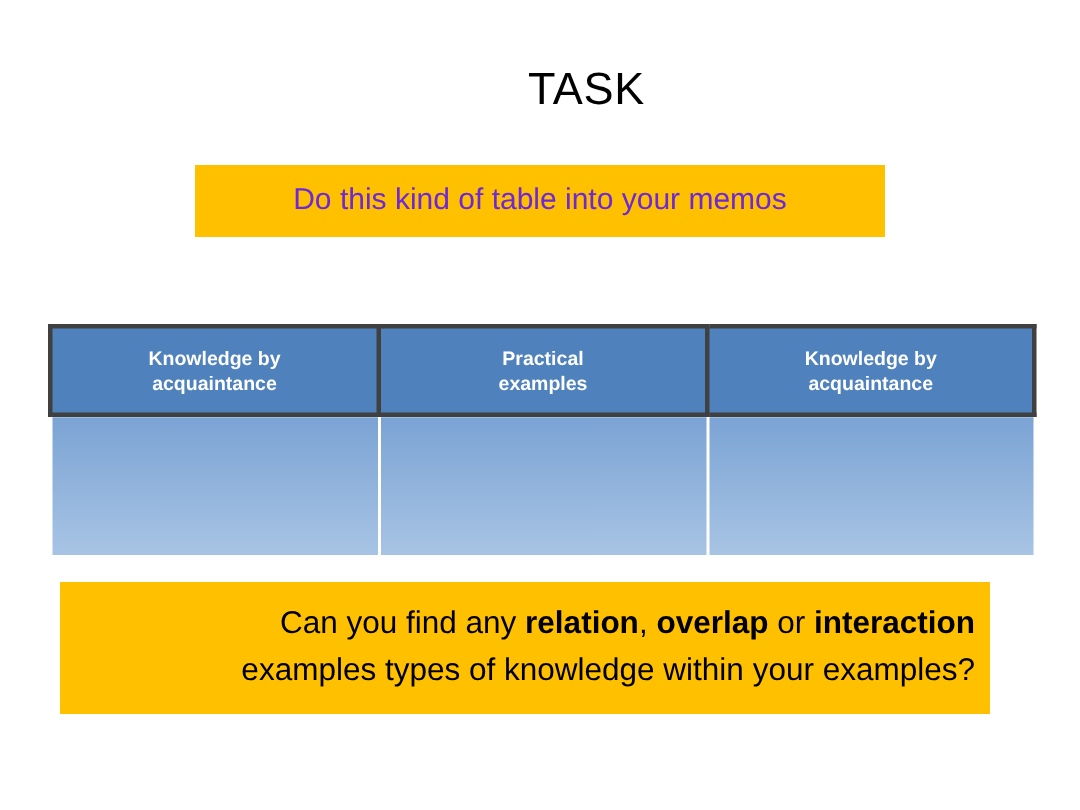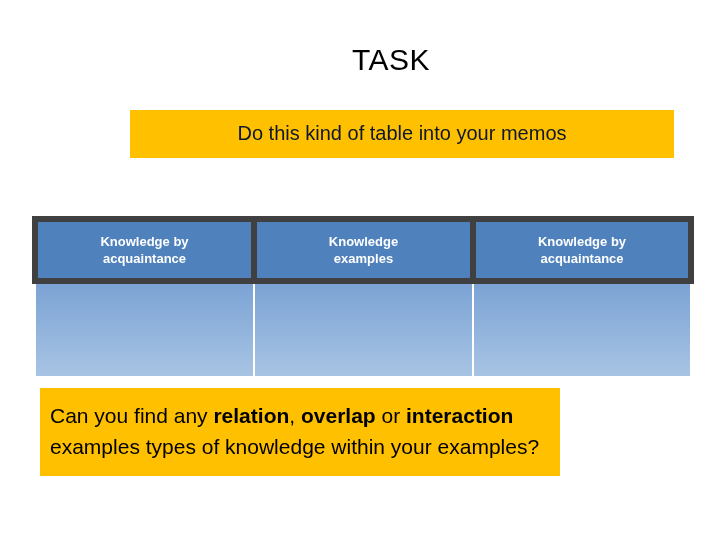--- a/index.html
+++ b/index.html
@@ -32,28 +32,28 @@
     font-size: 30px;
     line-height: 36px;
     color: #000000;
     letter-spacing: 0.5px;
     padding-left: 31px;
   }
   .instruction-band {
     position: absolute;
     left: 130px;
     top: 110px;
-    width: 544px;
+    width: 460px;
     background: #FFC000;
     padding: 9px 10px 11px 10px;
     box-sizing: border-box;
     text-align: center;
     font-size: 20px;
     line-height: 28px;
-    color: #0f172a;
+    color: #6d28d9;
   }
   .instruction-band .line {
     display: block;
   }
   .table {
     position: absolute;
     left: 32px;
     top: 216px;
     width: 656px;
     border-collapse: collapse;
@@ -64,39 +64,39 @@
   .table col.c3 { width: 218px; }
   .table th {
     height: 56px;
     background: #4F81BD;
     color: #ffffff;
     font-size: 13px;
     font-weight: bold;
     line-height: 17px;
     text-align: center;
     vertical-align: middle;
-    border: 6px solid #404040;
+    border: 3px solid #404040;
     padding: 0 6px;
   }
   .table td {
     height: 92px;
     background: #95B3D7;
     background: linear-gradient(180deg, #7BA3D4 0%, #A8C4E4 100%);
     border: 2px solid #ffffff;
     padding: 0;
   }
   .question-band {
     position: absolute;
     left: 40px;
     top: 388px;
-    width: 520px;
+    width: 620px;
     background: #FFC000;
     padding: 12px 10px 14px 10px;
     box-sizing: border-box;
-    text-align: left;
+    text-align: right;
     font-size: 21px;
     line-height: 31px;
     color: #000000;
   }
   .question-band b {
     font-weight: bold;
   }
   .question-band .line {
     display: block;
   }
@@ -118,21 +118,21 @@
       <col class="c2">
       <col class="c3">
     </colgroup>
     <thead>
       <tr>
         <th>
           <span>Knowledge by</span><br>
           <span>acquaintance</span>
         </th>
         <th>
-          <span>Knowledge</span><br>
+          <span>Practical</span><br>
           <span>examples</span>
         </th>
         <th>
           <span>Knowledge by</span><br>
           <span>acquaintance</span>
         </th>
       </tr>
     </thead>
     <tbody>
       <tr>

